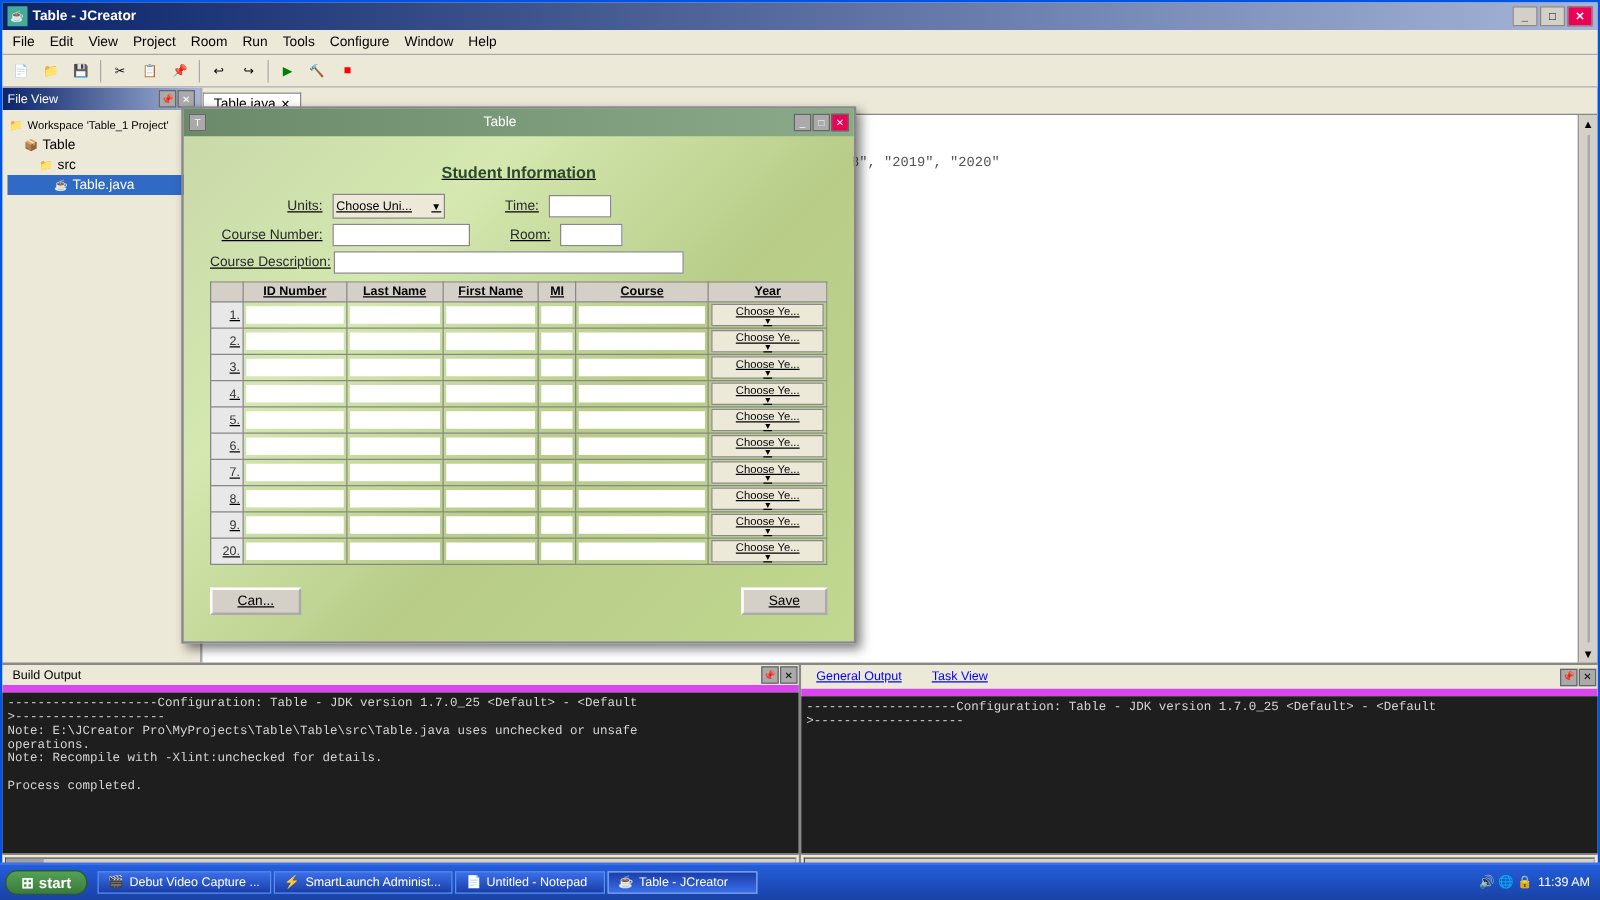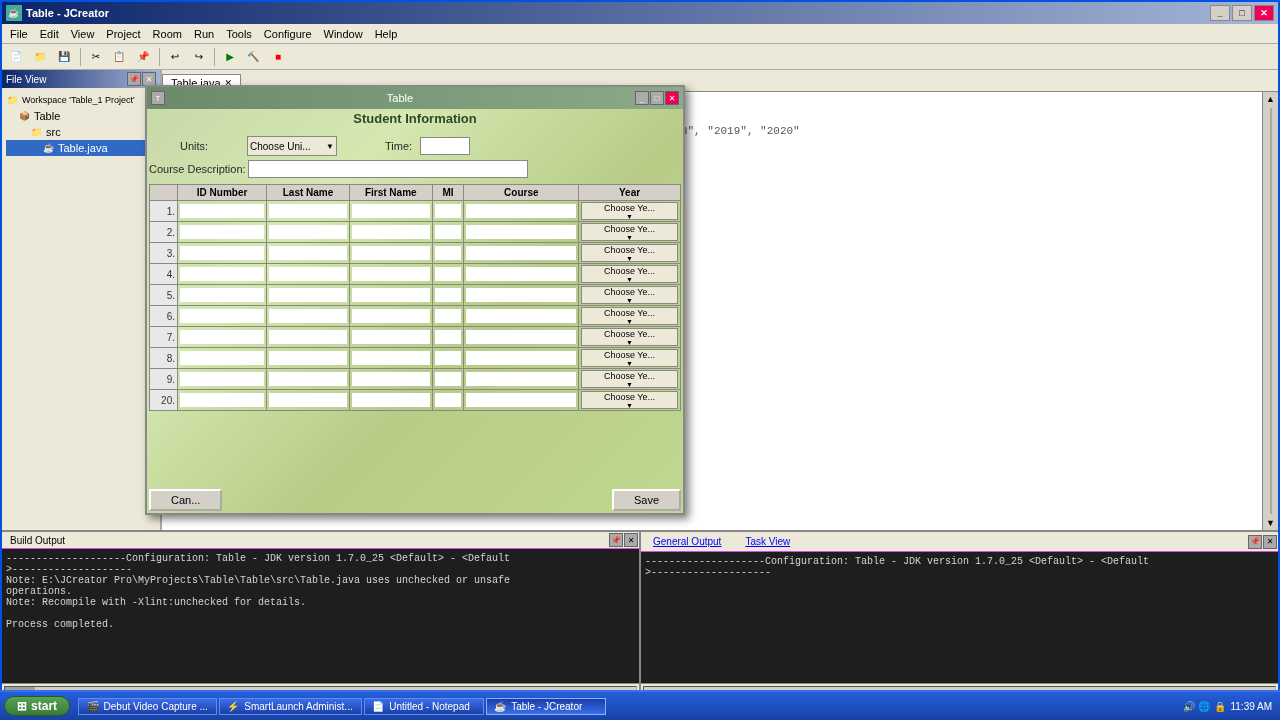--- a/index.html
+++ b/index.html
@@ -236,21 +236,21 @@
       color: #d4d4d4;
       font-family: 'Courier New', monospace;
       font-size: 10px;
       padding: 4px;
       overflow: hidden;
     }
 
     .bottom-tabs {
       display: flex;
       background: #ece9d8;
-      border-bottom: 1px solid #d946ef;
+      border-bottom: 6px solid #d946ef;
       align-items: center;
       justify-content: space-between;
       gap: 40px;
     }
 
     .bottom-tab {
       padding: 2px 8px;
       font-size: 10px;
       cursor: pointer;
     }
@@ -369,23 +369,24 @@
       cursor: pointer;
     }
 
     .dialog-title-btns {
       display: flex;
       gap: 1px;
     }
 
     .dialog-content {
       flex: 1;
-      padding: 2px;
+      padding: 21px;
       display: flex;
       flex-direction: column;
+      text-decoration: underline;
     }
 
     .dialog-heading {
       text-align: center;
       font-size: 13px;
       font-weight: bold;
       color: #2a4a2a;
       margin-bottom: 10px;
     }
 
@@ -676,30 +677,36 @@
         <div class="dialog-title-icon">_</div>
         <div class="dialog-title-icon">□</div>
         <div class="dialog-title-icon" style="background:#e05;color:white;">✕</div>
       </div>
     </div>
 
     <div class="dialog-content">
       <div class="dialog-heading">Student Information</div>
 
       <div style="display:flex;align-items:center;gap:8px;margin-bottom:4px;">
-        <span class="form-label" style="min-width:90px;text-align:center;">Units:</span>
+        <span class="form-label" style="min-width:90px;text-align:right;">Units:</span>
         <div class="form-select" style="min-width:90px;">
           <span>Choose Uni...</span>
           <span class="form-select-arrow">▼</span>
         </div>
         <span class="form-label" style="margin-left:40px;">Time:</span>
         <input type="text" class="form-input" style="width: 50px;" value="">
       </div>
 
 
+      <div style="display:flex;align-items:center;gap:8px;margin-bottom:4px;">
+        <span class="form-label" style="min-width:90px;text-align:right;">Course Number:</span>
+        <input type="text" class="form-input" style="width: 110px;" value="">
+        <span class="form-label" style="margin-left:24px;">Room:</span>
+        <input type="text" class="form-input" style="width: 50px;" value="">
+      </div>
 
       <div style="display:flex;align-items:center;gap:2px;margin-bottom:6px;">
         <span class="form-label" style="min-width:90px;text-align:right;">Course Description:</span>
         <input type="text" class="form-input" style="width: 280px;" value="">
       </div>
 
       <div class="table-area">
         <table class="student-table">
           <thead>
             <tr>

